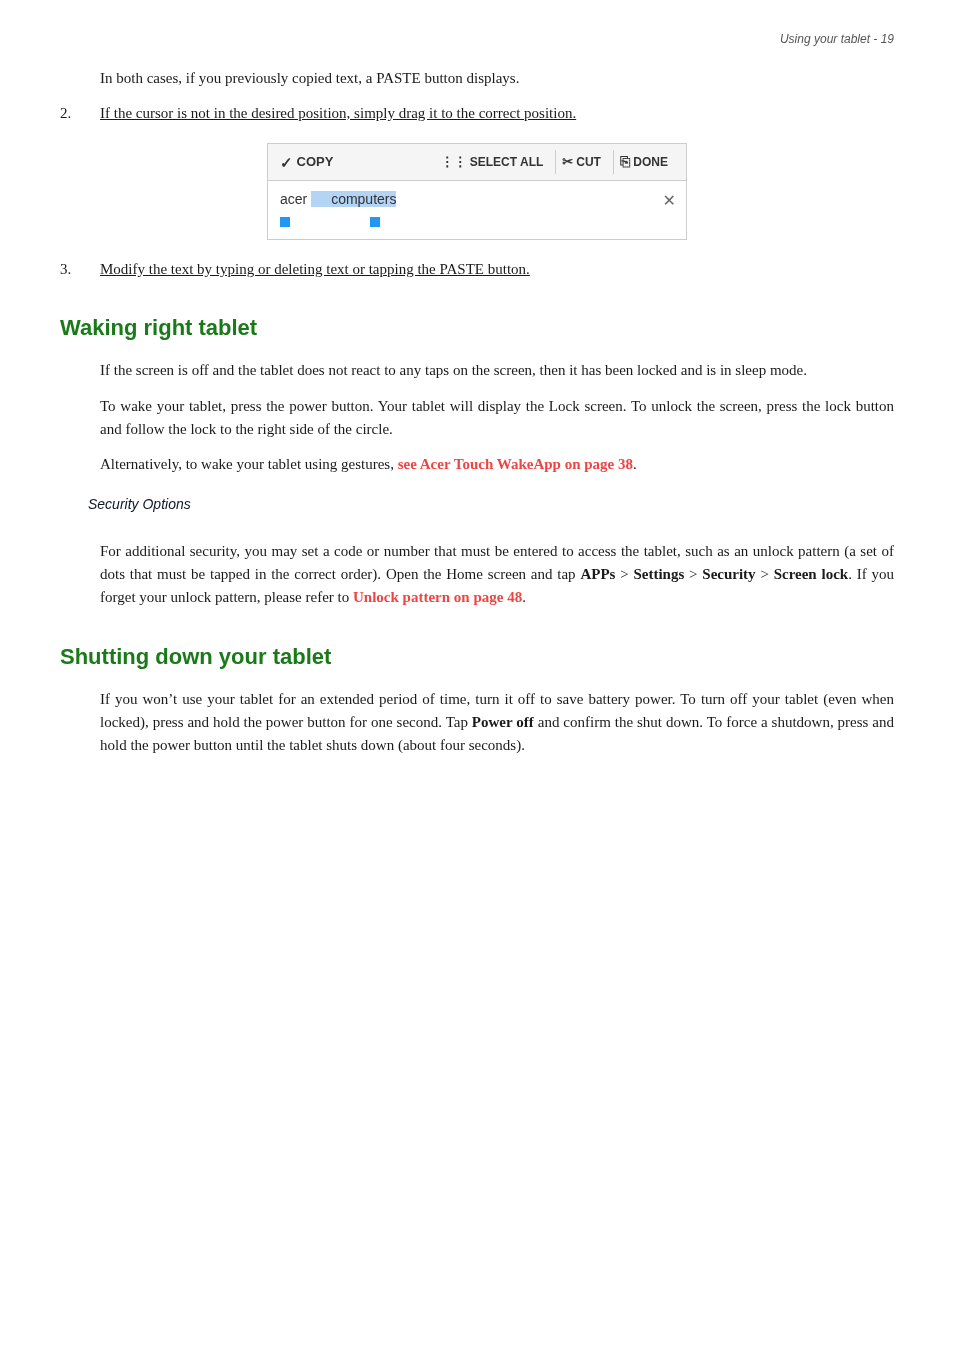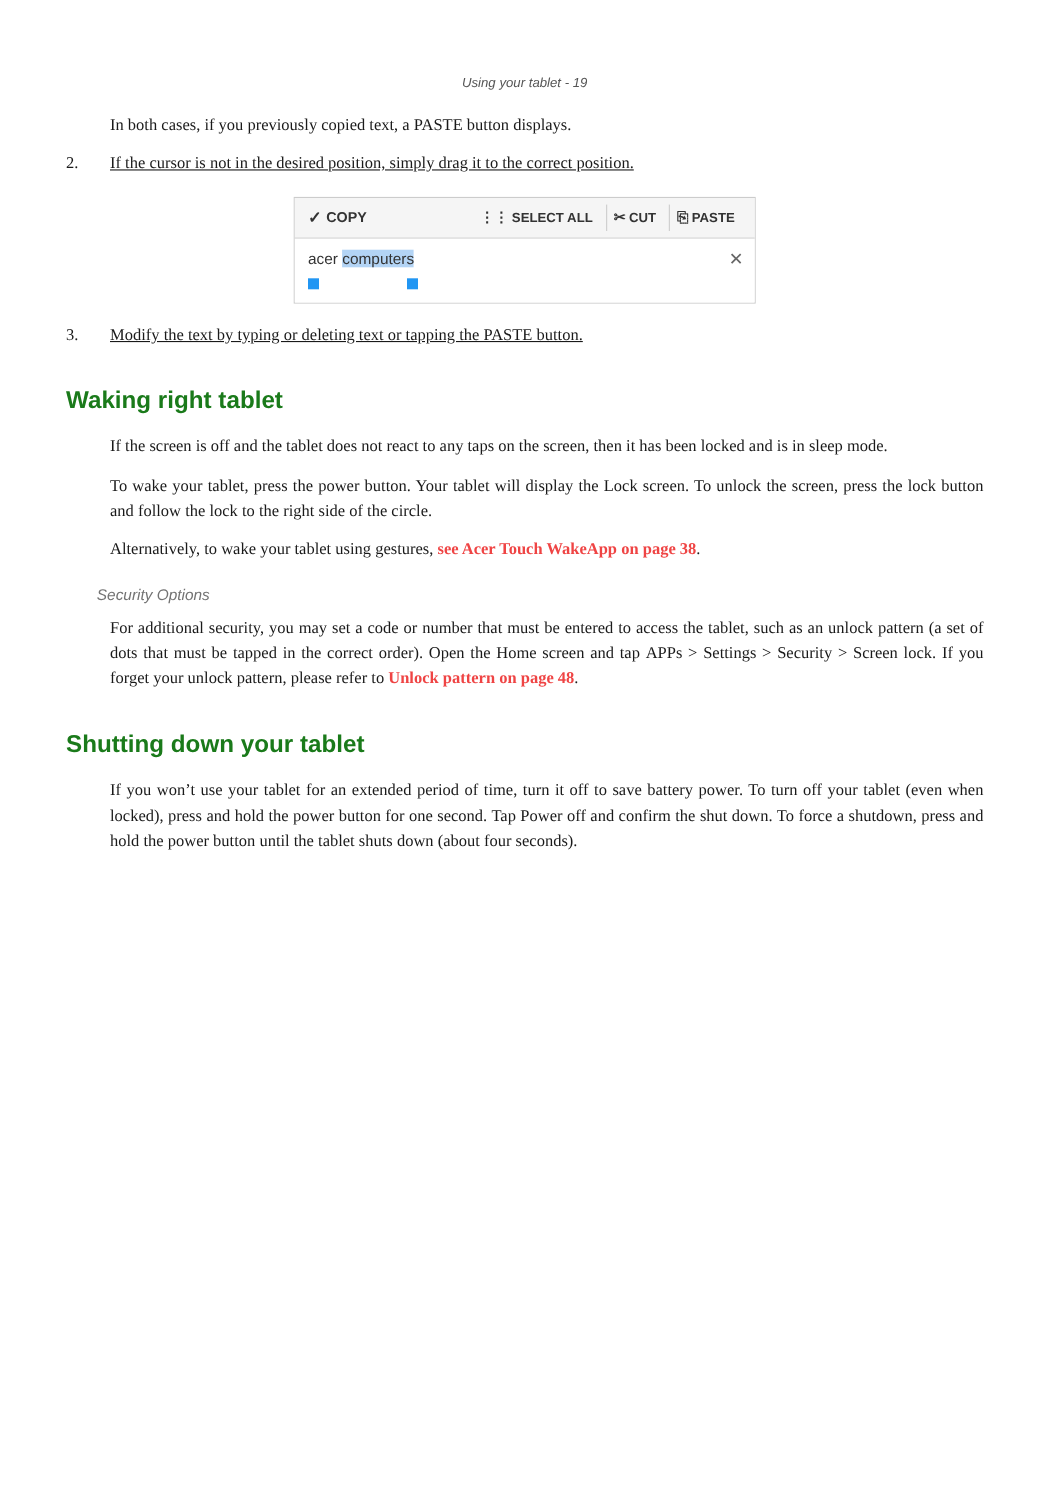--- a/index.html
+++ b/index.html
@@ -9,27 +9,26 @@
       font-family: Georgia, 'Times New Roman', serif;
       font-size: 15px;
       color: #1a1a1a;
       width: 954px;
       min-height: 1352px;
       padding: 30px 60px 60px 60px;
       line-height: 1.55;
     }
 
     .page-header {
-      text-align: center;
+      text-align: right;
       font-size: 12px;
       color: #555;
       font-style: italic;
       margin-bottom: 18px;
       font-family: Arial, sans-serif;
-      margin-top: 36px;
     }
 
     .body-text {
       text-align: justify;
       margin-left: 40px;
       margin-bottom: 12px;
     }
 
     .numbered-item {
       display: flex;
@@ -111,20 +110,21 @@
       position: relative;
     }
 
     .text-field-content {
       font-size: 14px;
       color: #333;
     }
 
     .text-selected {
       background: #b3d4f5;
+      padding-left: 20px;
     }
 
     .text-cursor-container {
       display: flex;
       margin-top: 6px;
       gap: 80px;
     }
 
     .text-cursor {
       width: 10px;
@@ -147,33 +147,33 @@
       font-weight: bold;
       color: #1a7a1a;
       margin-top: 30px;
       margin-bottom: 14px;
     }
 
     .subsection-heading {
       font-family: Arial, sans-serif;
       font-size: 14px;
       font-style: italic;
-      color: #737373;
+      color: #0f172a;
       margin-top: 18px;
-      margin-bottom: 8px;
+      margin-bottom: 24px;
       margin-left: 28px;
     }
 
     .link-text {
       color: #ef4444;
       font-weight: bold;
     }
 
     .bold {
-      font-weight: normal;
+      font-weight: bold;
       margin-top: 48px;
     }
 
     .section-body {
       margin-left: 40px;
       text-align: justify;
       margin-bottom: 12px;
     }
   </style>
 </head>
@@ -198,21 +198,21 @@
       <div class="toolbar-btn">
         <span class="toolbar-icon">⋮⋮</span>
         <span>SELECT ALL</span>
       </div>
       <div class="toolbar-btn">
         <span class="toolbar-icon">✂</span>
         <span>CUT</span>
       </div>
       <div class="toolbar-btn">
         <span class="toolbar-icon">⎘</span>
-        <span>PASTE</span>
+        <span>DONE</span>
       </div>
     </div>
   </div>
   <div class="text-field-area">
     <div class="text-field-content">
       <span>acer </span><span class="text-selected">computers</span>
     </div>
     <div class="text-cursor-container">
       <div class="text-cursor"></div>
       <div class="text-cursor"></div>

